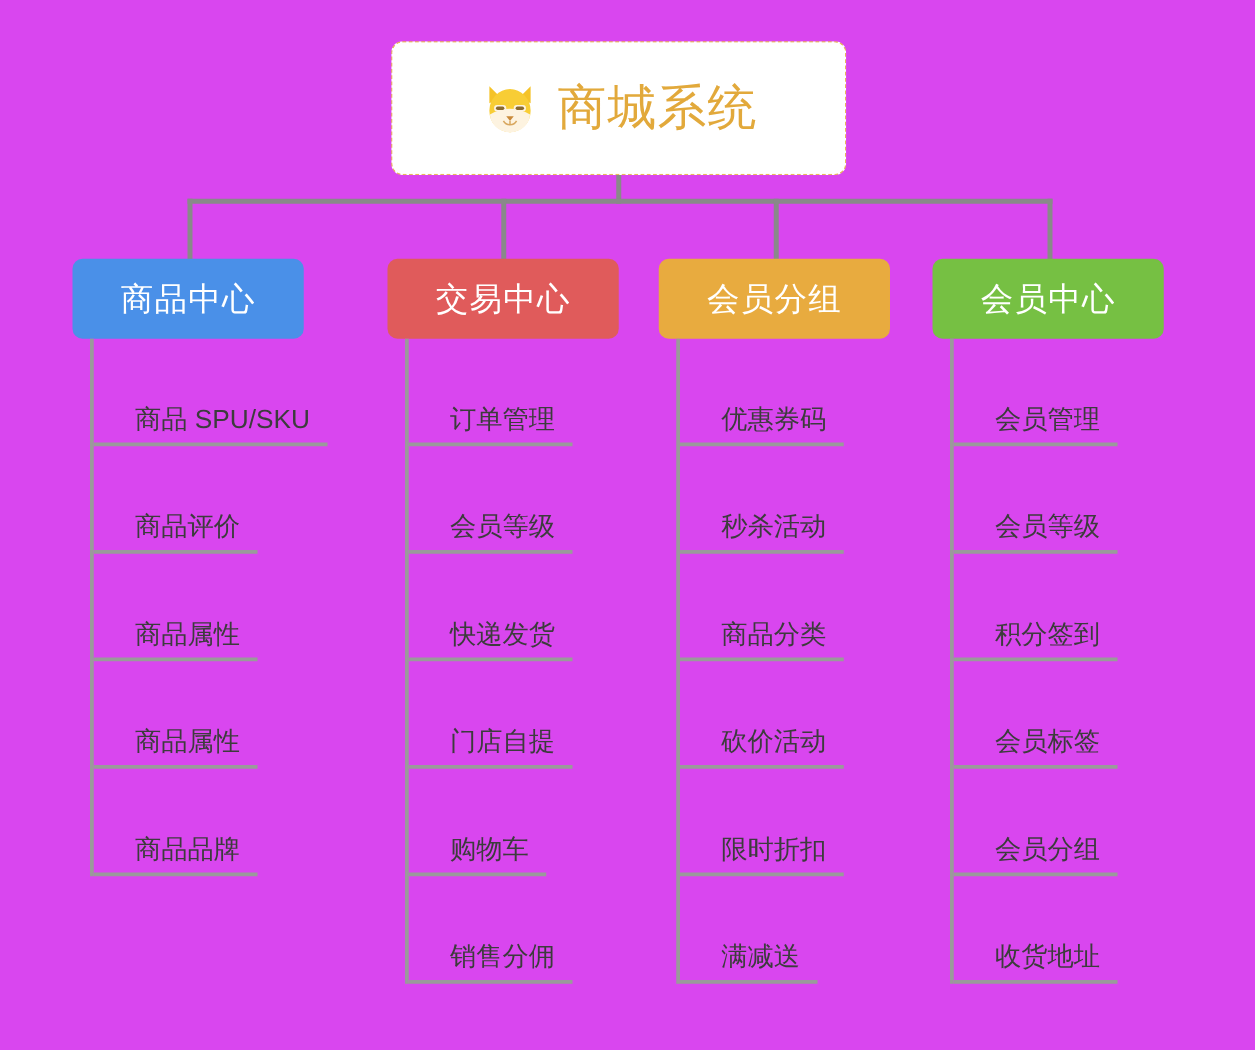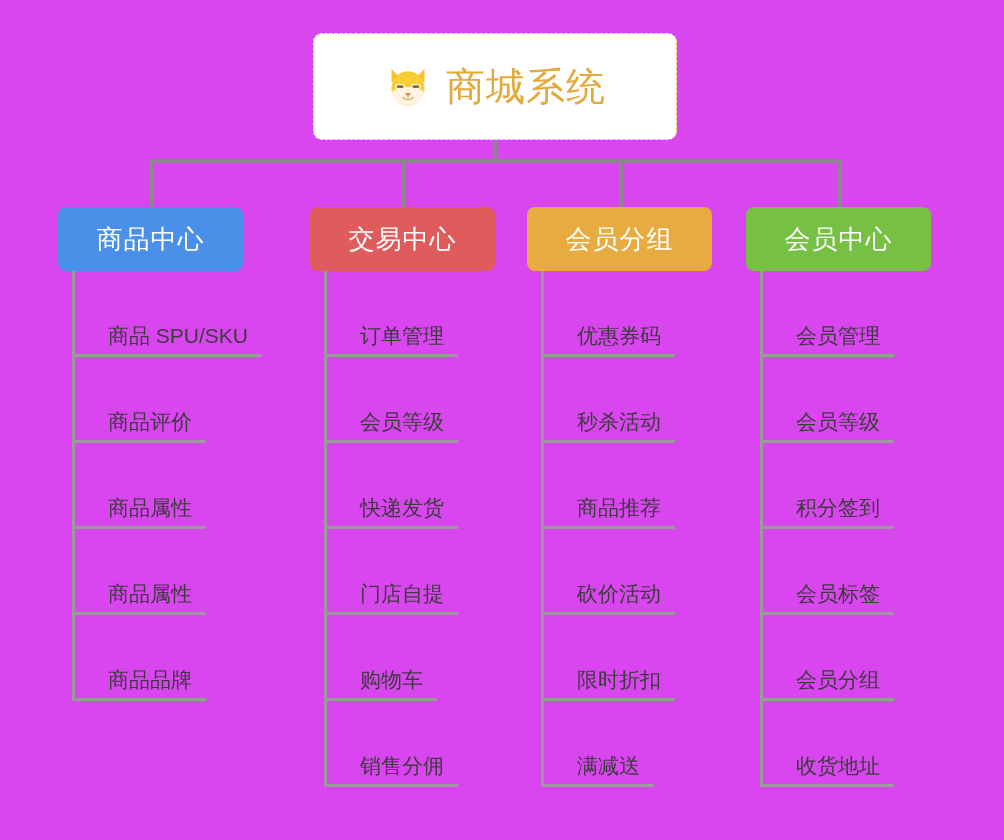--- a/index.html
+++ b/index.html
@@ -185,21 +185,21 @@
       <span>会员分组</span>
     </div>
     <div class="branch-body">
       <div class="leaf">
           <span class="leaf-label">优惠券码</span>
         </div>
       <div class="leaf">
           <span class="leaf-label">秒杀活动</span>
         </div>
       <div class="leaf">
-          <span class="leaf-label">商品推荐</span>
+          <span class="leaf-label">商品分类</span>
         </div>
       <div class="leaf">
           <span class="leaf-label">砍价活动</span>
         </div>
       <div class="leaf">
           <span class="leaf-label">限时折扣</span>
         </div>
       <div class="leaf">
           <span class="leaf-label">满减送</span>
         </div>

